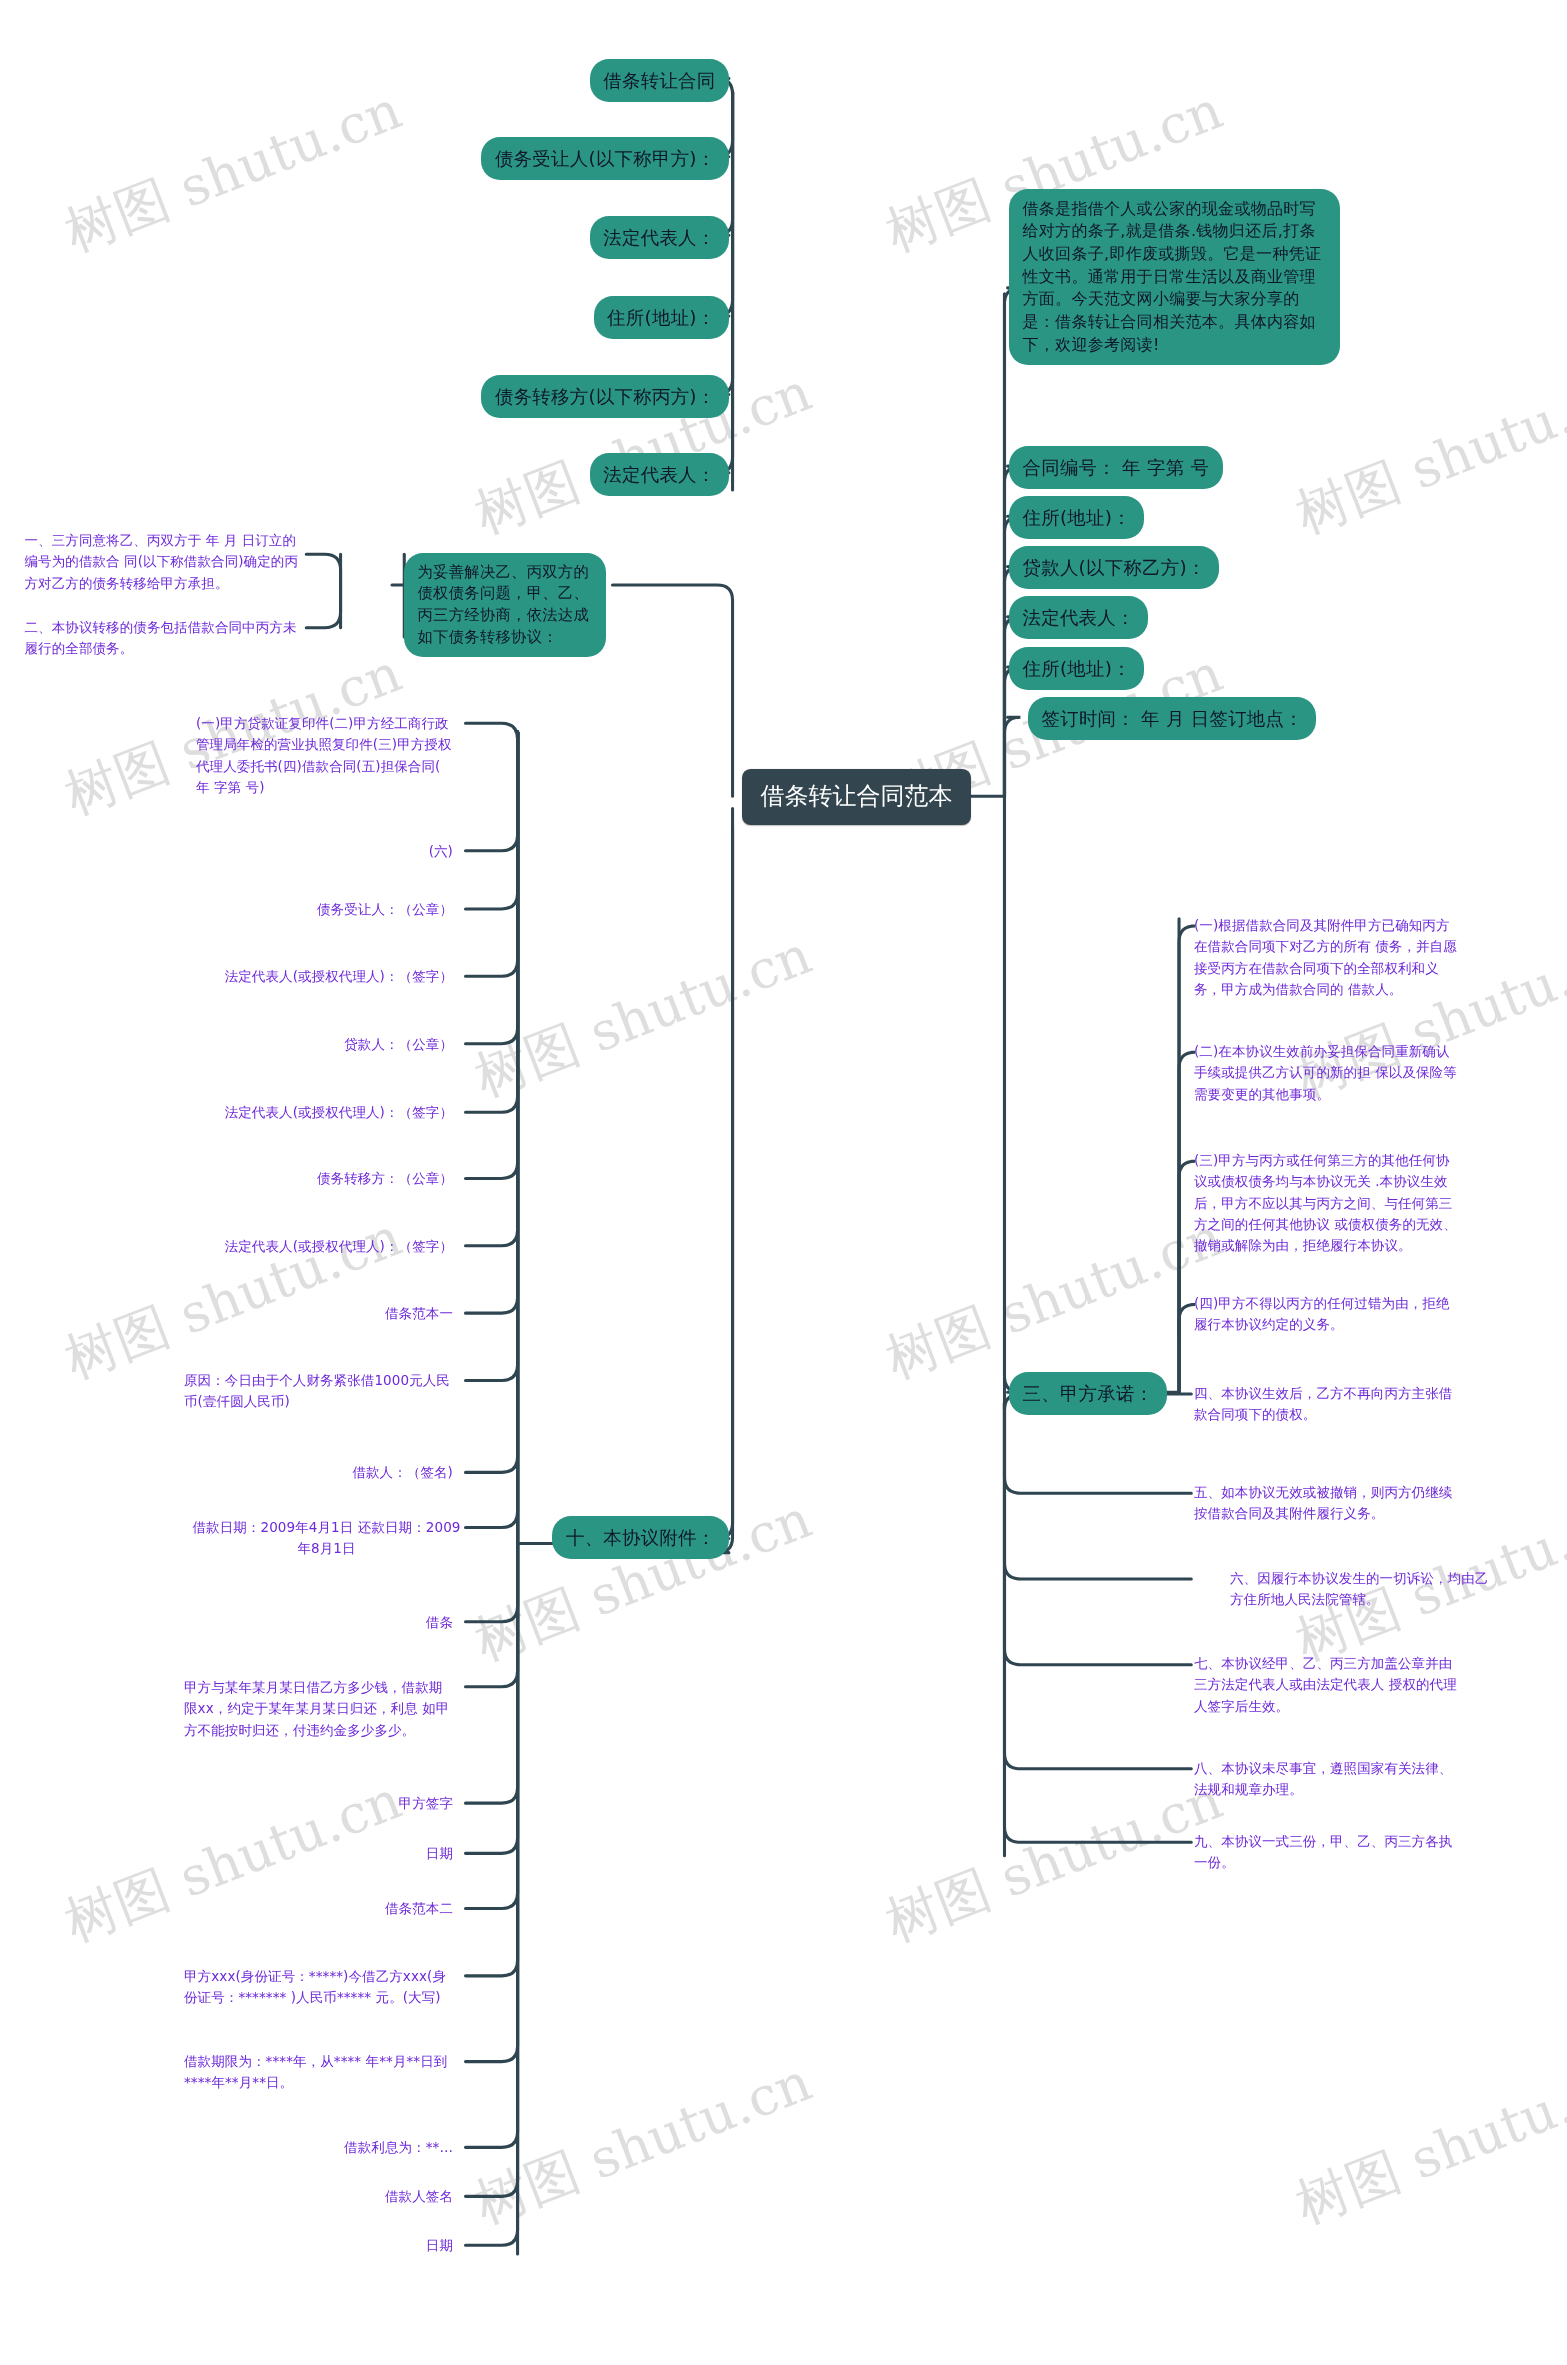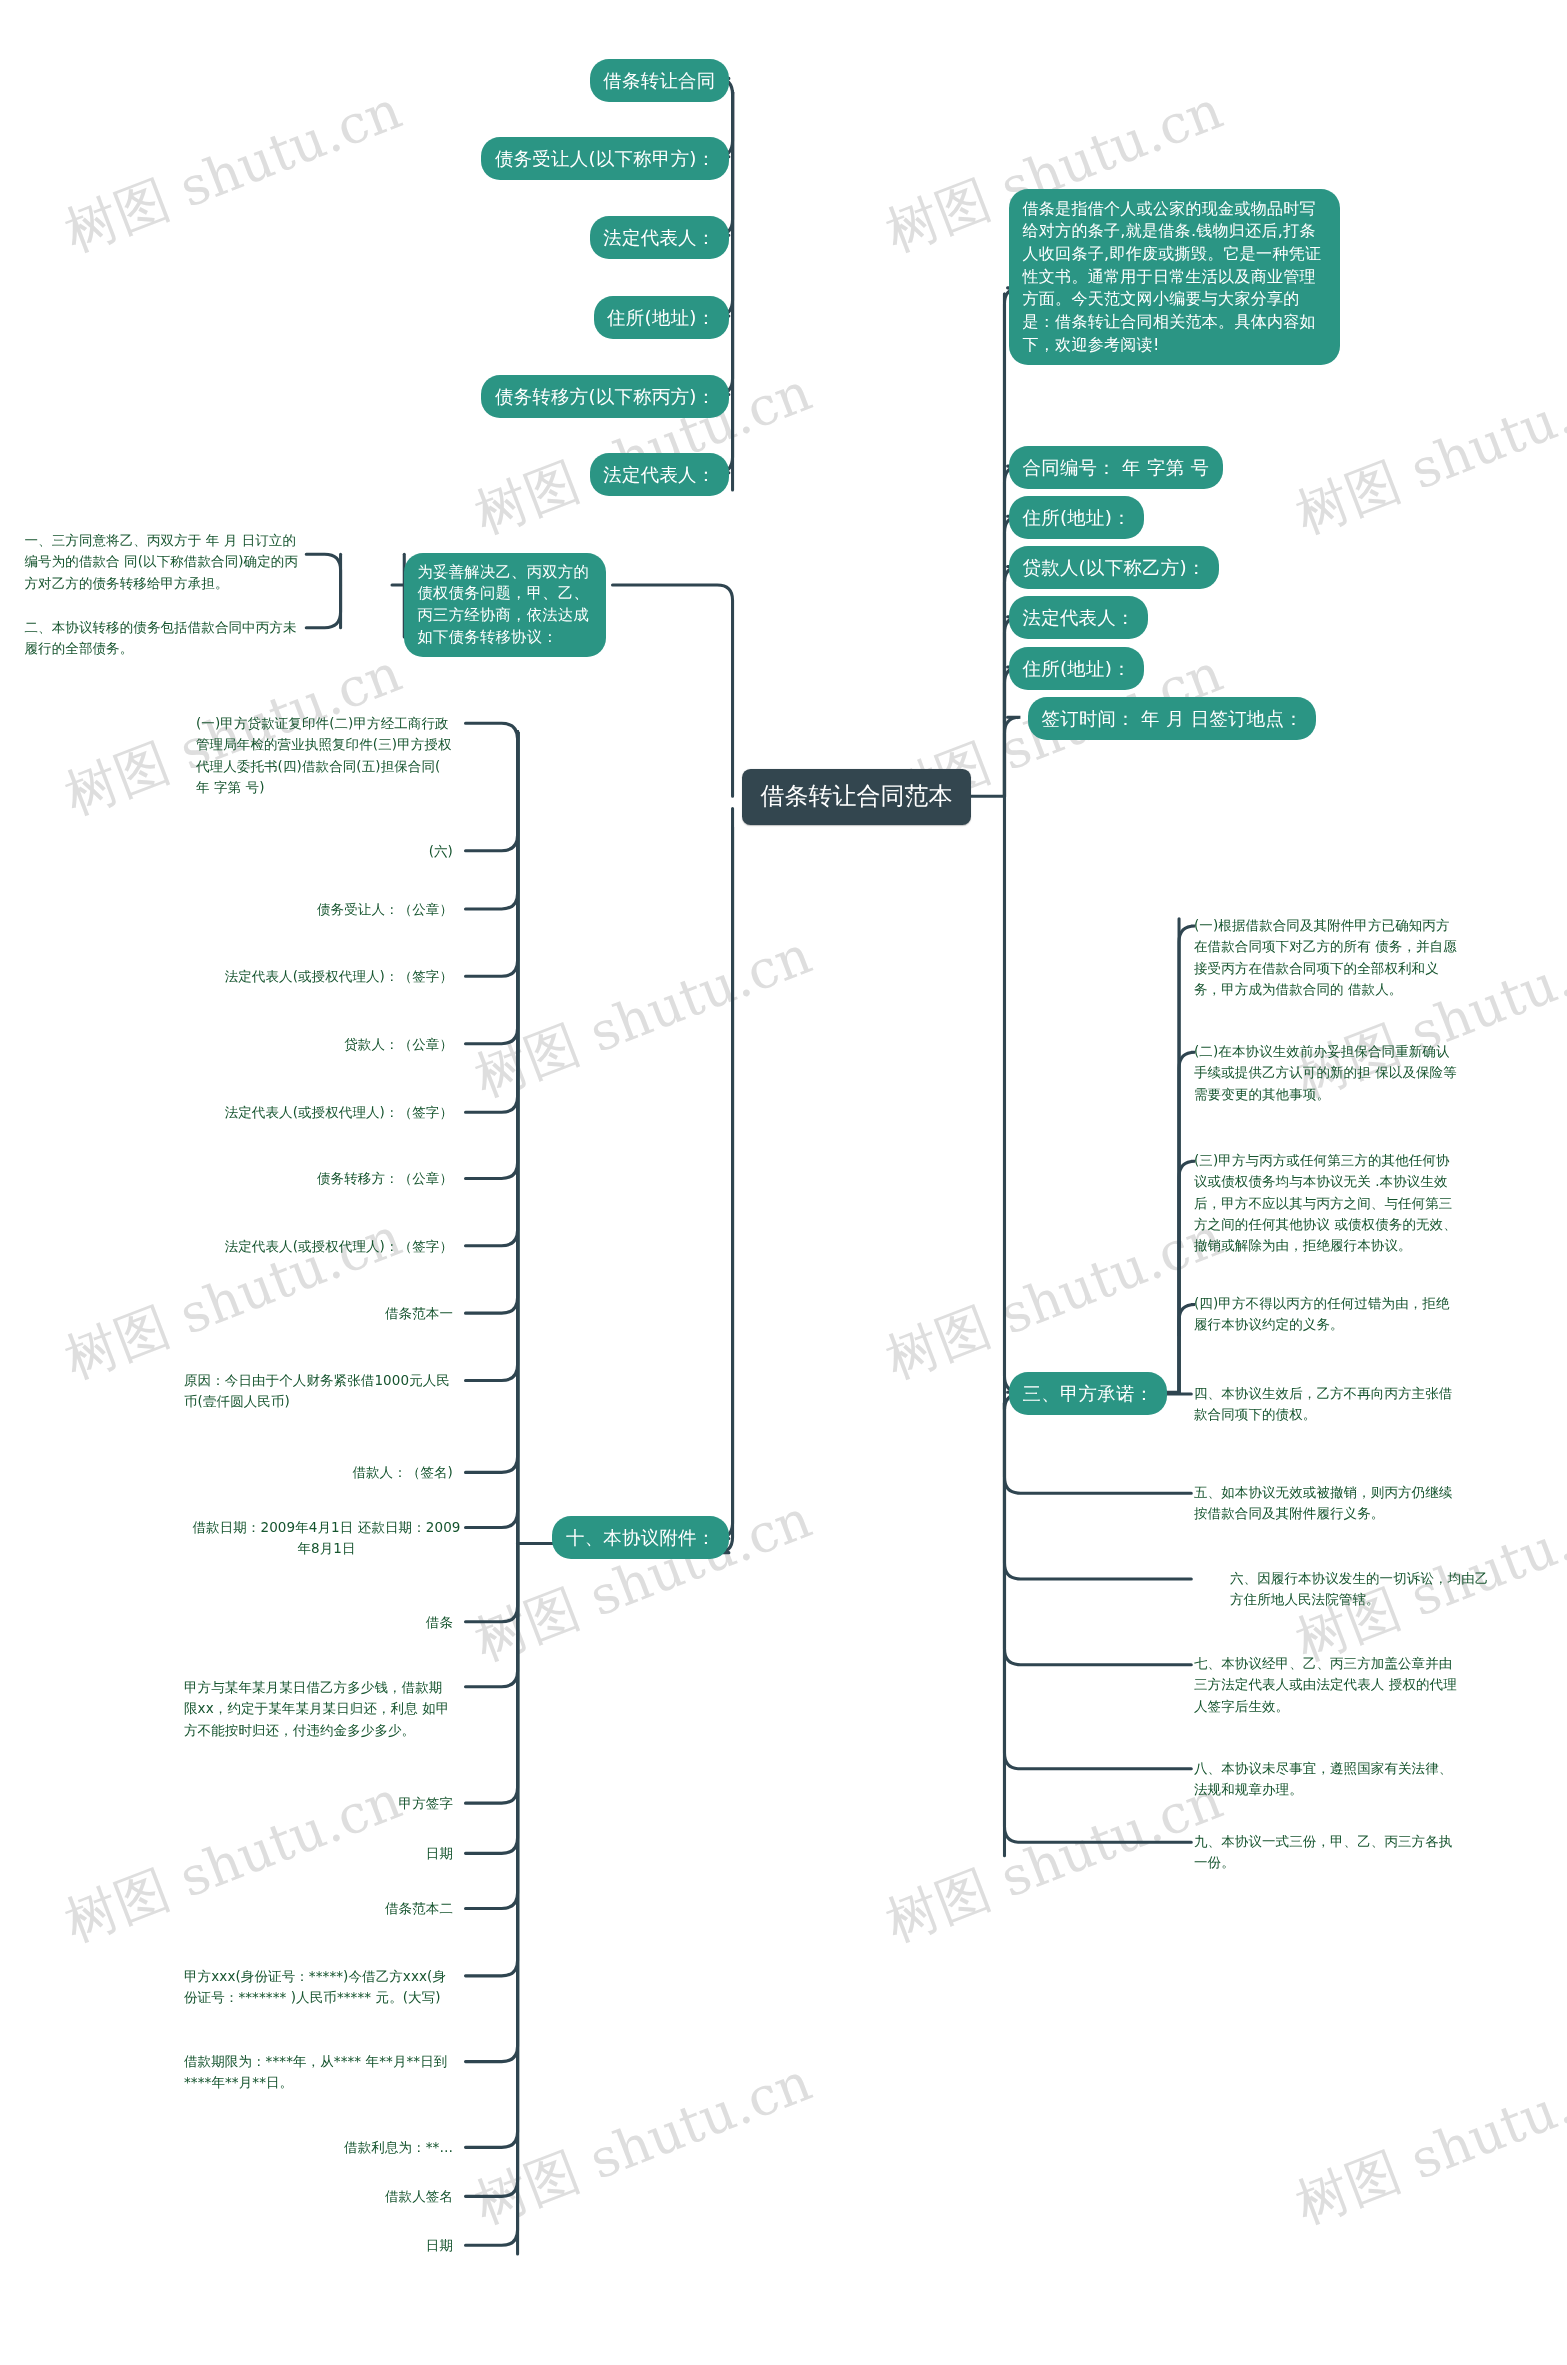--- a/index.html
+++ b/index.html
@@ -30,41 +30,41 @@
   
   #wires { position:absolute; inset:0; z-index:1; }
 
   
   .node {
     position: absolute;
     z-index: 3;
   }
   .chip {
     background: #2b9584;
-    color: #ffffff;
+    color: #0f172a;
     border-radius: 19px;
     padding: 8.6px 13.5px;
     font-size: 18.4px;
     line-height: 1.42;
     letter-spacing: 0.3px;
     white-space: nowrap;
   }
   .chip.wrap { white-space: normal; }
   .root {
     background: #33464f;
     color: #ffffff;
     border-radius: 8.6px;
     padding: 12.2px 18.4px;
     font-size: 24px;
     line-height: 1.3;
     white-space: nowrap;
     box-shadow: 0 0.6px 1.2px rgba(0,0,0,.25);
   }
   .plain {
-    color: #14532d;
+    color: #6d28d9;
     font-size: 15.3px;
     line-height: 1.58;
     letter-spacing: 0.1px;
     background: transparent;
   }
   .plain.r { text-align: right; }
   .plain.l { text-align: left; }
 </style>
 </head>
 <body>

